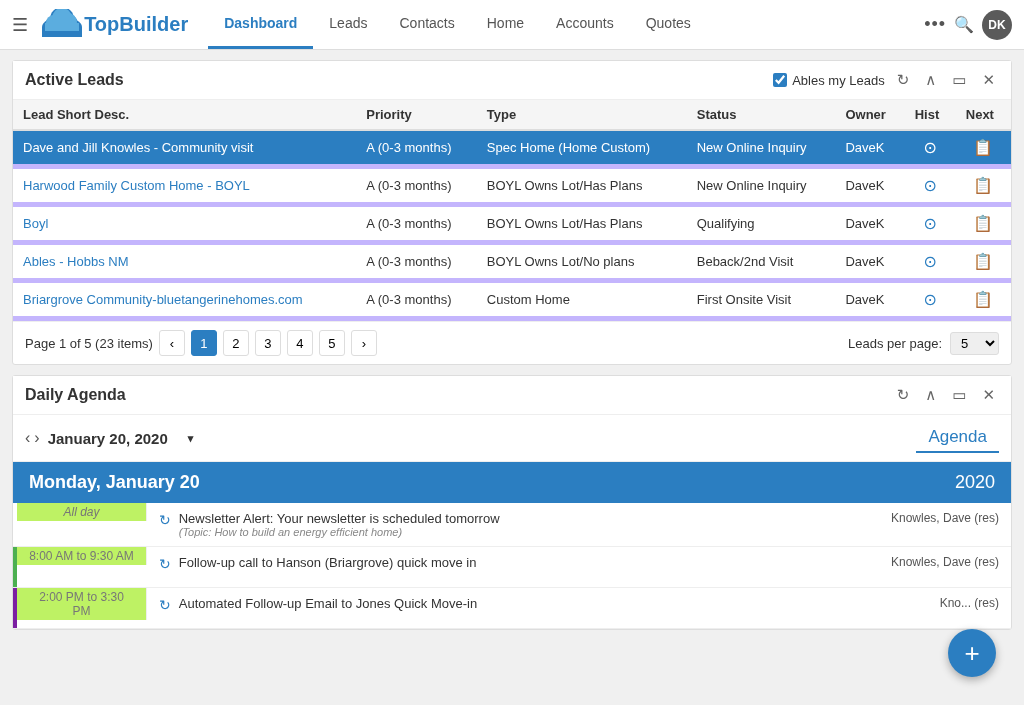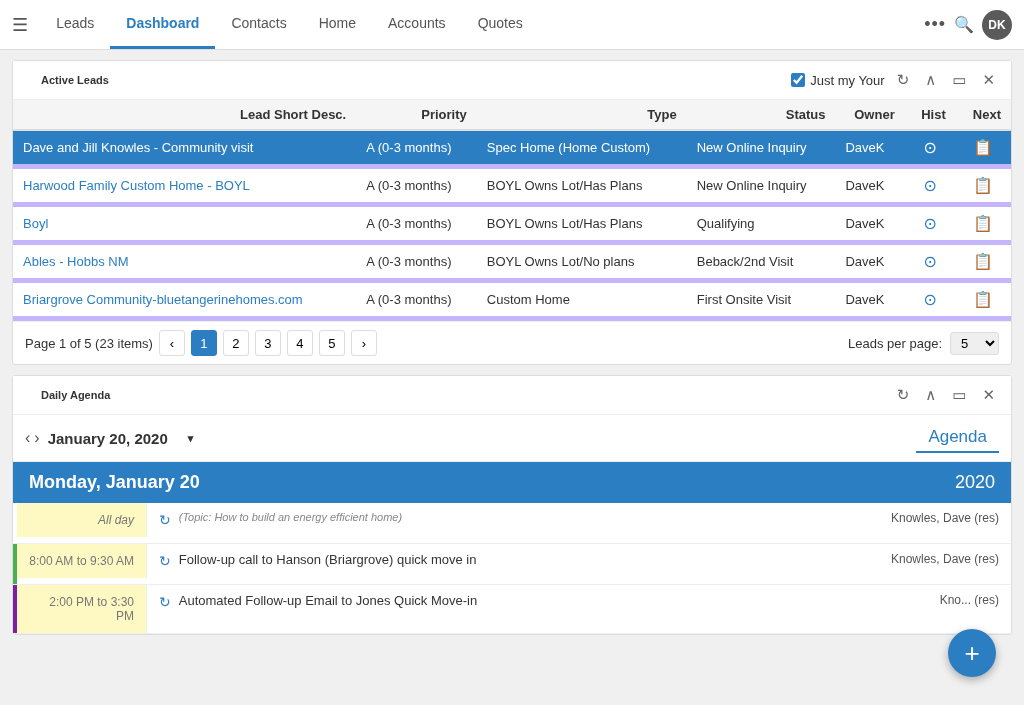--- a/index.html
+++ b/index.html
@@ -33,31 +33,31 @@
 
     
     .main { padding: 10px 12px; display: flex; flex-direction: column; gap: 10px; }
 
     
     .widget { background: #fff; border: 1px solid #ddd; border-radius: 3px; }
     .widget-header {
       display: flex; align-items: center; padding: 8px 12px;
       border-bottom: 1px solid #eee; background: #fff;
     }
-    .widget-title { font-size: 11px; font-weight: 600; flex: 1; margin-left: 16px; }
+    .widget-title { font-size: 16px; font-weight: 600; flex: 1; }
     .widget-controls { display: flex; align-items: center; gap: 8px; margin-left: auto; }
     .widget-checkbox-label { display: flex; align-items: center; gap: 5px; font-size: 13px; }
     .widget-checkbox { width: 14px; height: 14px; accent-color: #2b7ec1; }
     .widget-icon-btn { cursor: pointer; color: #666; font-size: 15px; padding: 2px 4px; }
 
     
     .leads-table { width: 100%; border-collapse: collapse; }
     .leads-table th {
       background: #f5f5f5; border-bottom: 2px solid #ddd;
-      padding: 7px 10px; text-align: right; font-weight: 600;
+      padding: 7px 10px; text-align: left; font-weight: 600;
       font-size: 13px; white-space: nowrap;
     }
     .leads-table td { padding: 7px 10px; border-bottom: 5px solid #c4b5fd; vertical-align: middle; }
     .leads-table tr.selected td { background: #2b7ec1; color: #fff; }
     .leads-table tr.selected td a { color: #fff; }
     .lead-link { color: #2b7ec1; text-decoration: none; }
 
     
     .pagination-bar {
       display: flex; align-items: center; justify-content: space-between;
@@ -93,22 +93,22 @@
       background: #2b7ec1; color: #fff; padding: 10px 16px; font-size: 18px; font-weight: 600;
     }
     .agenda-day-year { font-size: 18px; font-weight: 400; }
 
     .agenda-events { }
     .agenda-event-row {
       display: flex; align-items: flex-start; border-bottom: 1px solid #eee;
       padding: 0;
     }
     .agenda-event-time {
-      width: 130px; min-width: 130px; padding: 10px 12px;
-      font-size: 12px; color: #777; text-align: right; background: #fef9c3;
+      width: 130px; min-width: 130px; padding: 2px 12px;
+      font-size: 12px; color: #777; text-align: center; background: #bef264;
       border-right: 1px solid #eee;
     }
     .agenda-event-time.allday { font-style: italic; }
     .agenda-event-content { flex: 1; padding: 8px 12px; display: flex; align-items: flex-start; gap: 8px; }
     .agenda-event-icon { color: #2b7ec1; font-size: 14px; margin-top: 1px; }
     .agenda-event-body { flex: 1; }
     .agenda-event-title { font-size: 13px; }
     .agenda-event-sub { font-size: 11px; color: #888; font-style: italic; }
     .agenda-event-owner { font-size: 12px; color: #555; text-align: right; min-width: 100px; padding: 8px 12px; white-space: nowrap; }
 
@@ -122,44 +122,59 @@
       display: flex; align-items: center; justify-content: center;
       color: #fff; font-size: 26px; cursor: pointer;
       box-shadow: 0 3px 8px rgba(0,0,0,0.3);
     }
   </style>
 </head>
 <body>
 
 <nav class="navbar">
   <span class="nav-hamburger">☰</span>
+  <div class="nav-logo">
+    <svg viewBox="0 0 44 32" width="44" height="32">
+      <ellipse cx="22" cy="18" rx="20" ry="10" fill="#2b7ec1"></ellipse>
+      <ellipse cx="14" cy="16" rx="9" ry="9" fill="#2b7ec1"></ellipse>
+      <ellipse cx="28" cy="15" rx="10" ry="10" fill="#2b7ec1"></ellipse>
+      <rect x="2" y="18" width="40" height="10" fill="#2b7ec1"></rect>
+      <ellipse cx="22" cy="10" rx="12" ry="12" fill="#2b7ec1"></ellipse>
+
+      <ellipse cx="14" cy="14" rx="8" ry="8" fill="#5baddf"></ellipse>
+      <ellipse cx="28" cy="13" rx="9" ry="9" fill="#5baddf"></ellipse>
+      <ellipse cx="22" cy="9" rx="10" ry="10" fill="#5baddf"></ellipse>
+      <rect x="5" y="14" width="34" height="8" fill="#5baddf"></rect>
+    </svg>
+    <span class="nav-logo-text">TopBuilder</span>
+  </div>
   <div class="nav-tabs">
+    <div class="nav-tab active">Dashboard</div>
     <div class="nav-tab">Leads</div>
-    <div class="nav-tab active">Dashboard</div>
     <div class="nav-tab">Contacts</div>
     <div class="nav-tab">Home</div>
     <div class="nav-tab">Accounts</div>
     <div class="nav-tab">Quotes</div>
   </div>
   <div class="nav-right">
     <span class="nav-dots">•••</span>
     <span class="nav-search">🔍</span>
     <div class="nav-avatar">DK</div>
   </div>
 </nav>
 
 <div class="main">
 
   <div class="widget">
     <div class="widget-header">
       <span class="widget-title">Active Leads</span>
       <div class="widget-controls">
         <label class="widget-checkbox-label">
           <input type="checkbox" class="widget-checkbox" checked="" style="">
-          <span>Just my Your</span>
+          <span>Ables my Leads</span>
         </label>
         <span class="widget-icon-btn">↻</span>
         <span class="widget-icon-btn">∧</span>
         <span class="widget-icon-btn">▭</span>
         <span class="widget-icon-btn">✕</span>
       </div>
     </div>
     <div style="overflow-x:auto;">
       <table class="leads-table">
         <thead>
@@ -302,20 +317,21 @@
       <span>Monday, January 20</span>
       <span class="agenda-day-year">2020</span>
     </div>
     <div class="agenda-events" id="agenda-events">
     <div class="agenda-event-row">
     <div style="width:4px; min-height:40px;"></div>
     <div class="agenda-event-time allday">All day</div>
     <div class="agenda-event-content">
       <span class="agenda-event-icon">↻</span>
       <div class="agenda-event-body">
+        <div class="agenda-event-title">Newsletter Alert: Your newsletter is scheduled tomorrow</div>
         <div class="agenda-event-sub">(Topic: How to build an energy efficient home)</div>
       </div>
     </div>
     <div class="agenda-event-owner">Knowles, Dave (res)</div>
   </div>
         <div class="agenda-event-row">
     <div class="event-bar-green"></div>
     <div class="agenda-event-time ">8:00 AM to 9:30 AM</div>
     <div class="agenda-event-content">
       <span class="agenda-event-icon">↻</span>

